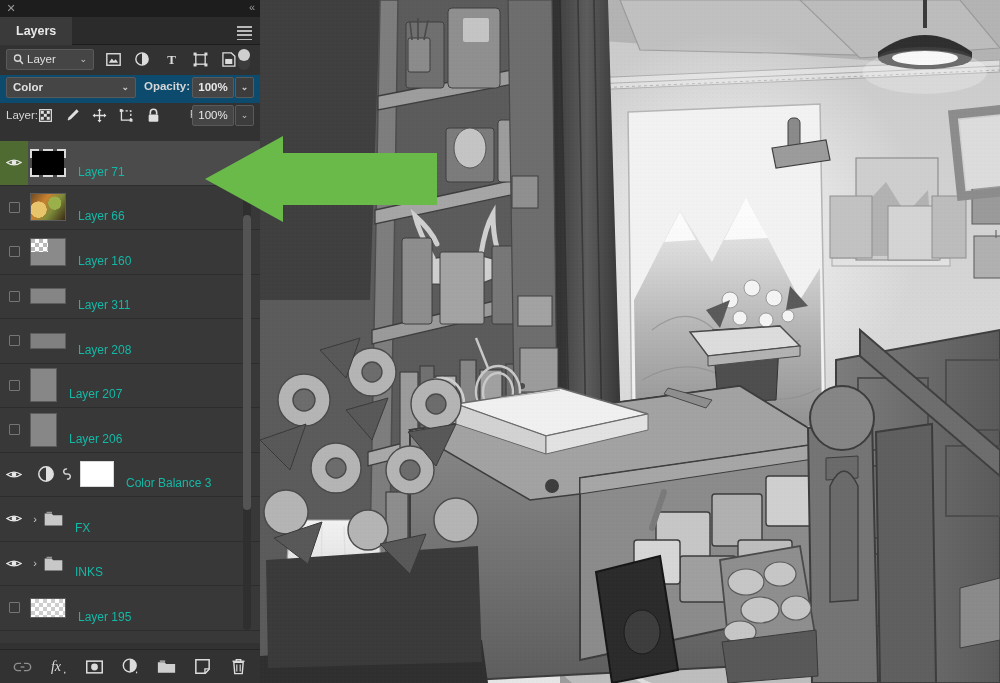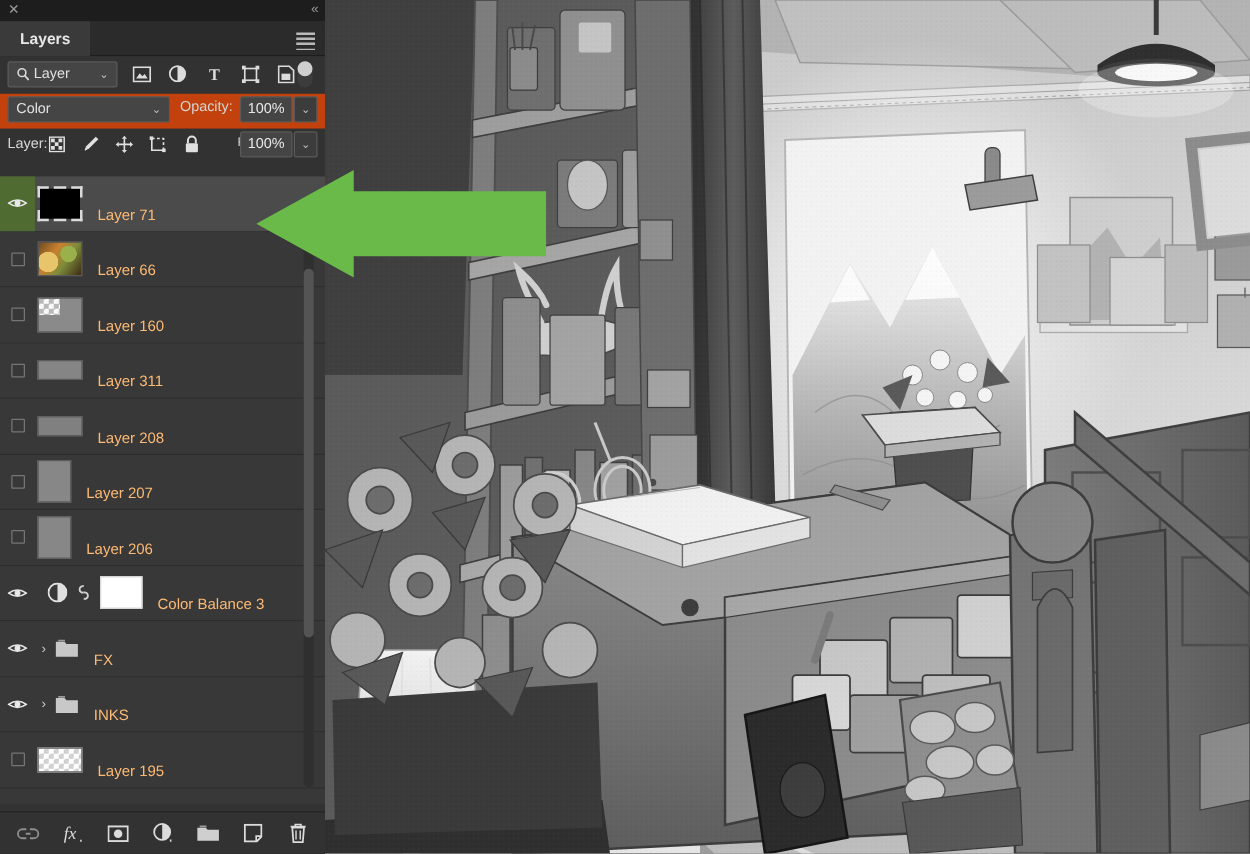--- a/index.html
+++ b/index.html
@@ -83,21 +83,21 @@
   .toggle-knob {
     position: absolute; right: 10px; top: 4px;
     width: 12px; height: 21px; border-radius: 6px; background: #3c3c3c;
   }
   .toggle-knob::after {
     content: ""; position: absolute; left: 0; top: 0;
     width: 12px; height: 12px; border-radius: 50%; background: #cfcfcf;
   }
 
   
-  .blend-row { position: relative; height: 28px; background: #c2410c; }
+  .blend-row { position: relative; height: 28px; background: #0c4a6e; font-weight: bold; }
   .blend-select {
     position: absolute; left: 6px; top: 2px;
     width: 130px; height: 21px;
     background: #454545; border: 1px solid #5a5a5a; border-radius: 2px;
     color: #e0e0e0; font-size: 11.5px; line-height: 19px; padding-left: 6px;
   }
   .blend-select .chev { position: absolute; right: 6px; top: 0; font-size: 9px; color: #c8c8c8; }
   .opacity-label { position: absolute; left: 144px; top: 5px; font-size: 11.5px; color: #d6d6d6; }
   .opacity-field {
     position: absolute; left: 192px; top: 2px;
@@ -185,21 +185,21 @@
     background-size: 8px 8px;
     background-position: 0 0, 4px 4px;
     background-color: #fff;
   }
   .thumb-img66 {
     background:
       radial-gradient(circle at 70% 35%, #9ab04a 0 22%, transparent 23%),
       radial-gradient(circle at 22% 60%, #e8c46a 0 26%, transparent 27%),
       linear-gradient(125deg, #6d4a22 0%, #c9812f 35%, #7e8c3a 62%, #3c2a14 100%);
   }
-  .layer-name { margin-left: 12px; font-size: 12px; color: #fdba74; white-space: nowrap; margin-top: 18px; }
+  .layer-name { margin-left: 12px; font-size: 12px; color: #14b8a6; white-space: nowrap; margin-top: 18px; }
   .folder-icon { width: 19px; height: 15px; flex: none; margin-left: 2px; }
   .adj-icon { width: 17px; height: 17px; flex: none; margin-left: 10px; }
   .link-icon { width: 13px; height: 17px; flex: none; margin-left: 6px; }
   .mask-thumb { width: 34px; height: 26px; flex: none; margin-left: 6px; background: #fff; border: 1px solid #d9d9d9; }
 
   
   #panel-scrollbar {
     position: absolute; right: 9px; top: 160px;
     width: 8px; height: 470px; background: #2f2f2f; border-radius: 4px;
   }

